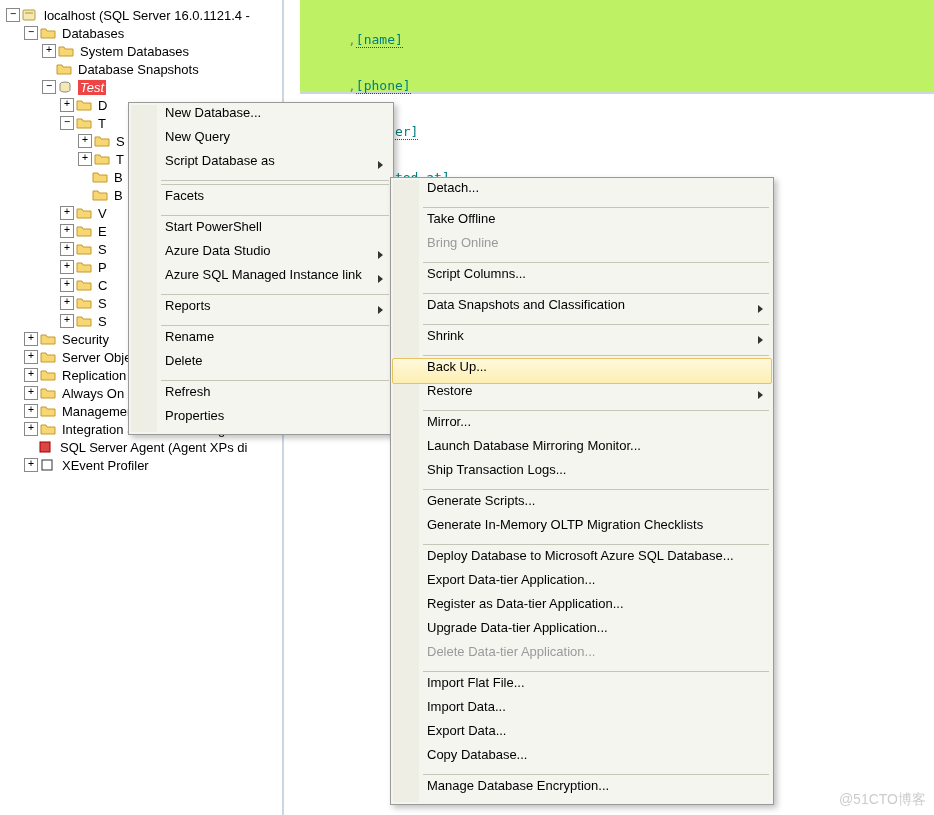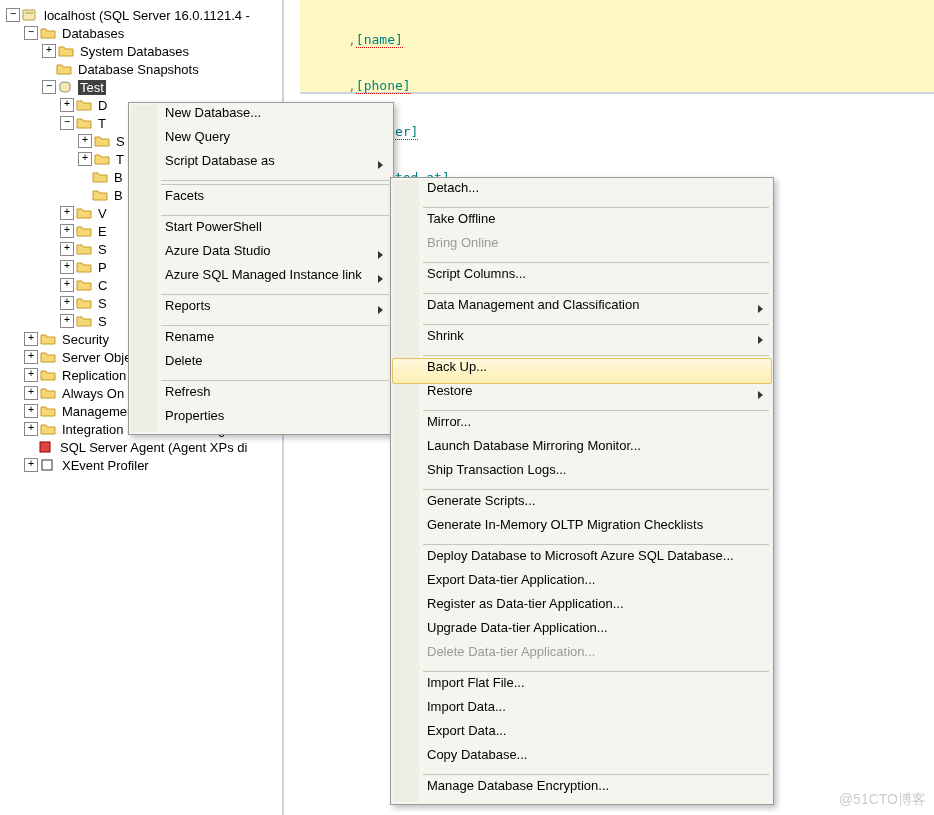--- a/index.html
+++ b/index.html
@@ -47,28 +47,29 @@
     margin-right: 4px;
     display: inline-flex;
     align-items: center; justify-content: center;
     flex: 0 0 16px;
   }
   .folder-icon svg, .db-icon svg, .server-icon svg, .agent-icon svg, .xe-icon svg { display:block; }
   .tree-label {
     padding: 0 2px;
   }
   .tree-label.selected {
-    background: #404040;
+    background: #ef4444;
     color: #fff;
+    font-style: italic;
   }
   .editor-pane {
     position: absolute;
     left: 300px; top: 0; right: 0;
     height: 90px;
-    background: #fef9c3;
+    background: #bef264;
     font-family: Consolas, monospace;
     font-size: 13px;
     white-space: pre;
     padding: 2px 0 0 0;
     border-bottom: 2px solid #ccd6e3;
   }
   .editor-line { height: 16px; line-height:16px; padding-left: 48px; }
   .kw { color: #0000ff; }
   .ident { color: #008080; }
   .squig { border-bottom: 1px dotted #d00; }
@@ -474,21 +475,21 @@
     </div>
   <div class="menu-item disabled">
       <span>Bring Online</span>
     </div>
   <div class="menu-sep"></div>
   <div class="menu-item">
       <span>Script Columns...</span>
     </div>
   <div class="menu-sep"></div>
   <div class="menu-item">
-      <span>Data Management and Classification</span>
+      <span>Data Snapshots and Classification</span>
       <span class="submenu-arrow"></span>
     </div>
   <div class="menu-sep"></div>
   <div class="menu-item">
       <span>Shrink</span>
       <span class="submenu-arrow"></span>
     </div>
   <div class="menu-sep"></div>
   <div class="menu-item highlight">
       <span>Back Up...</span>

